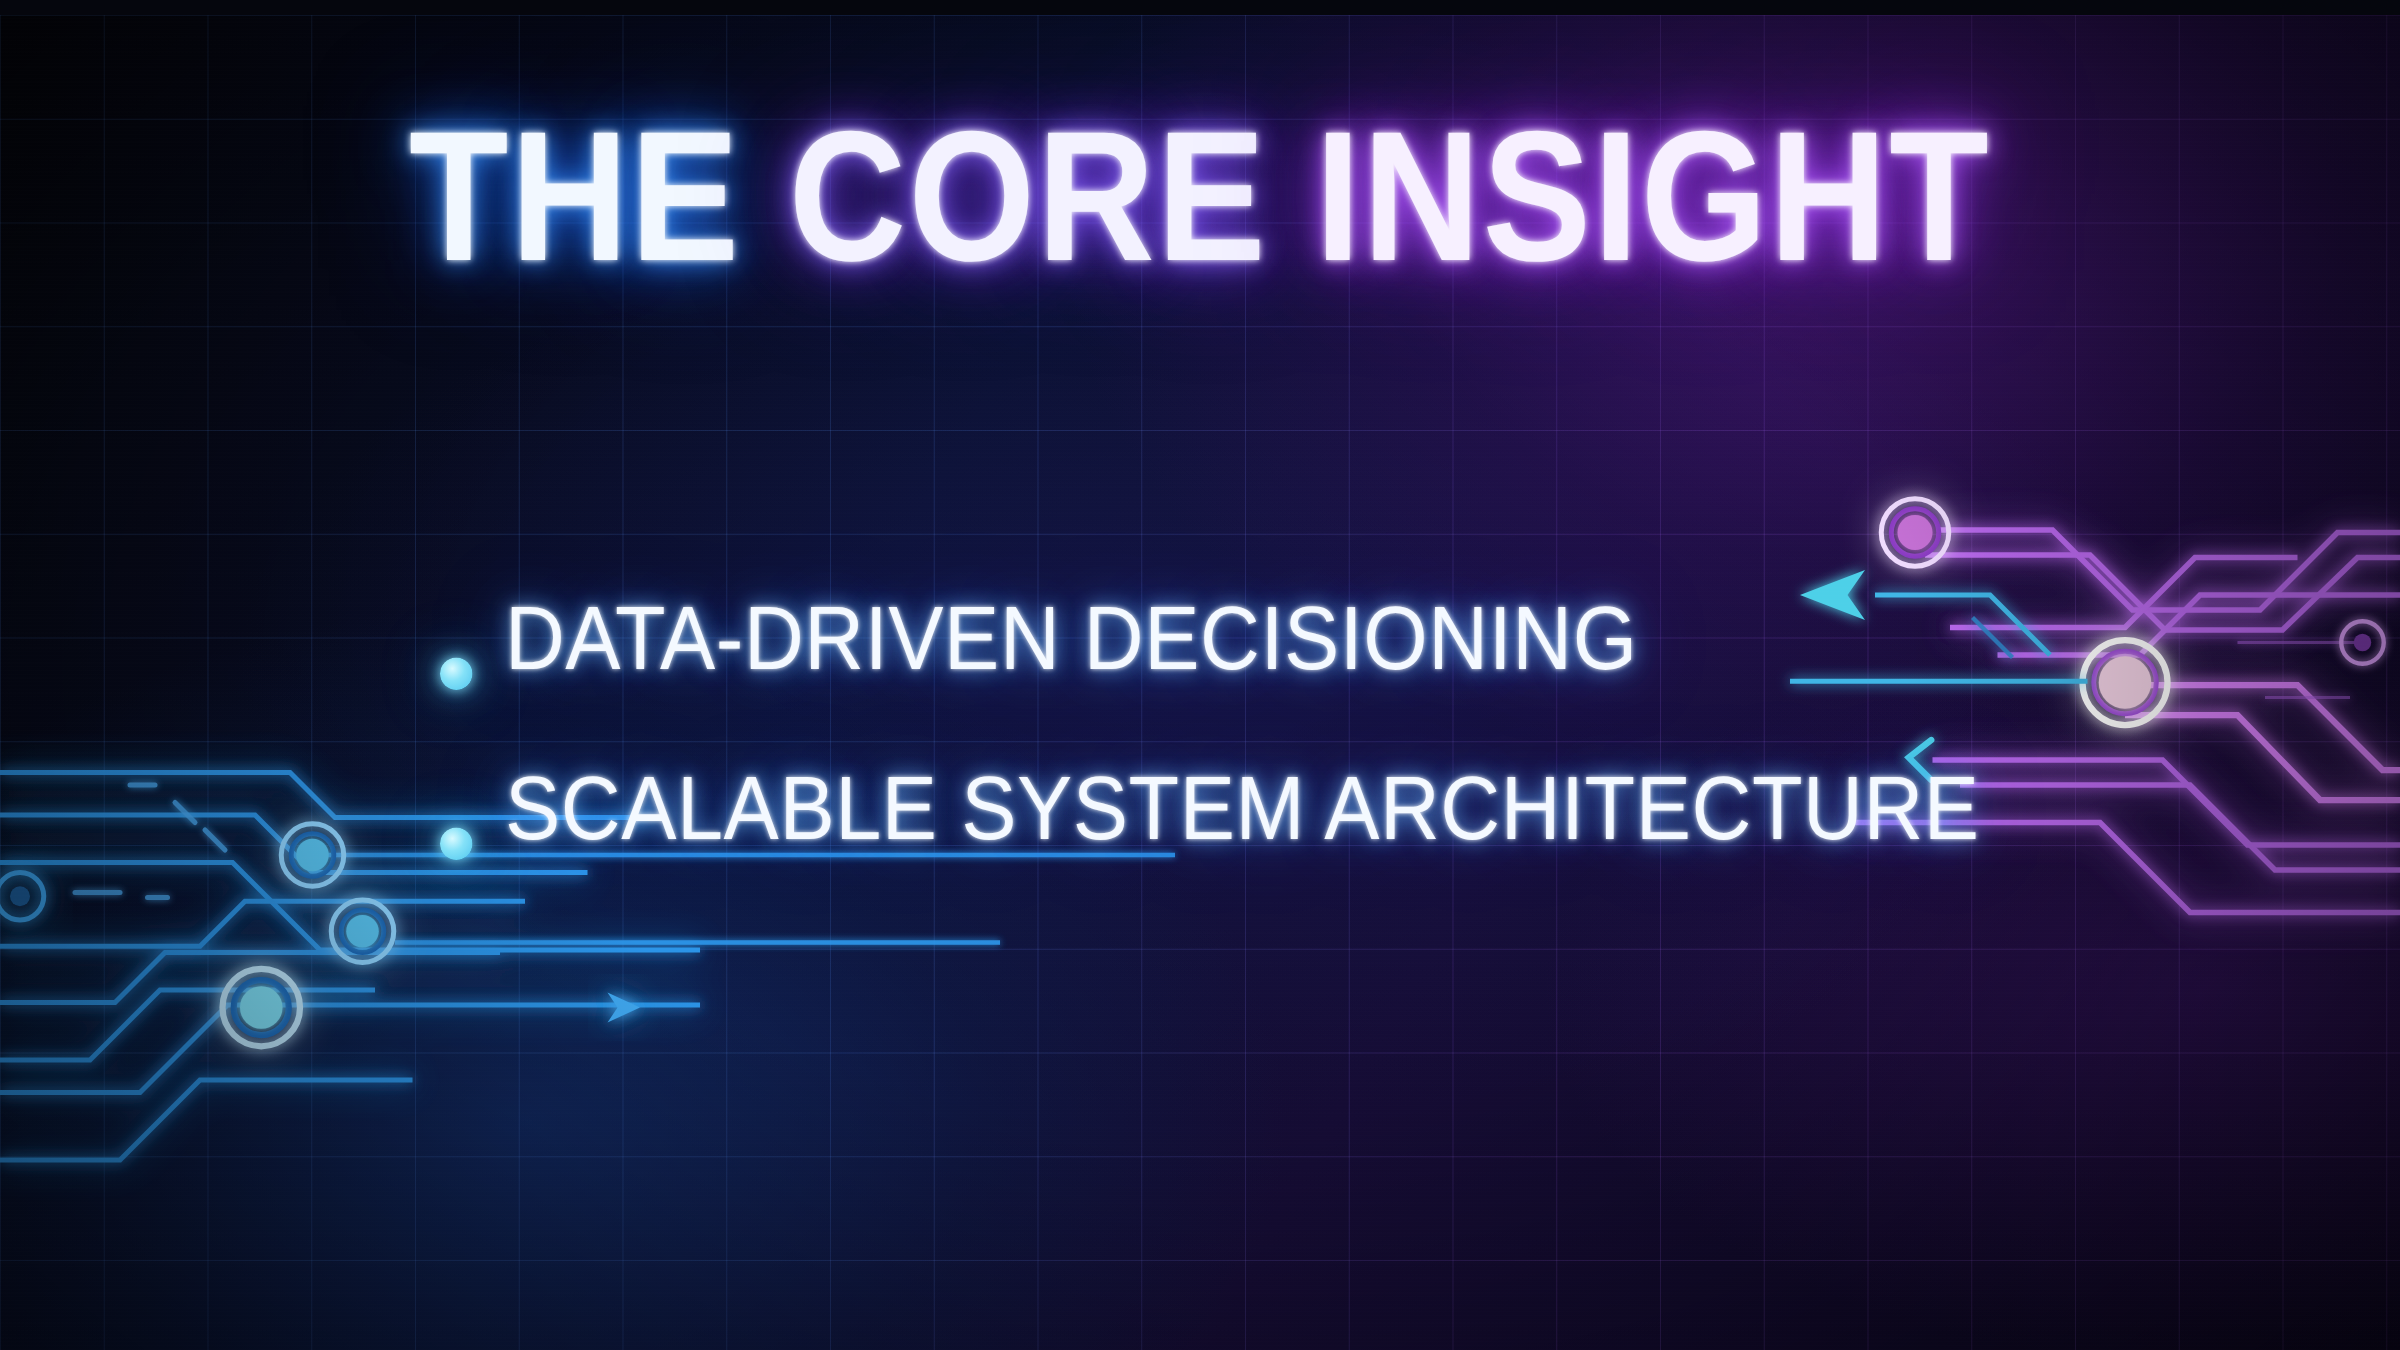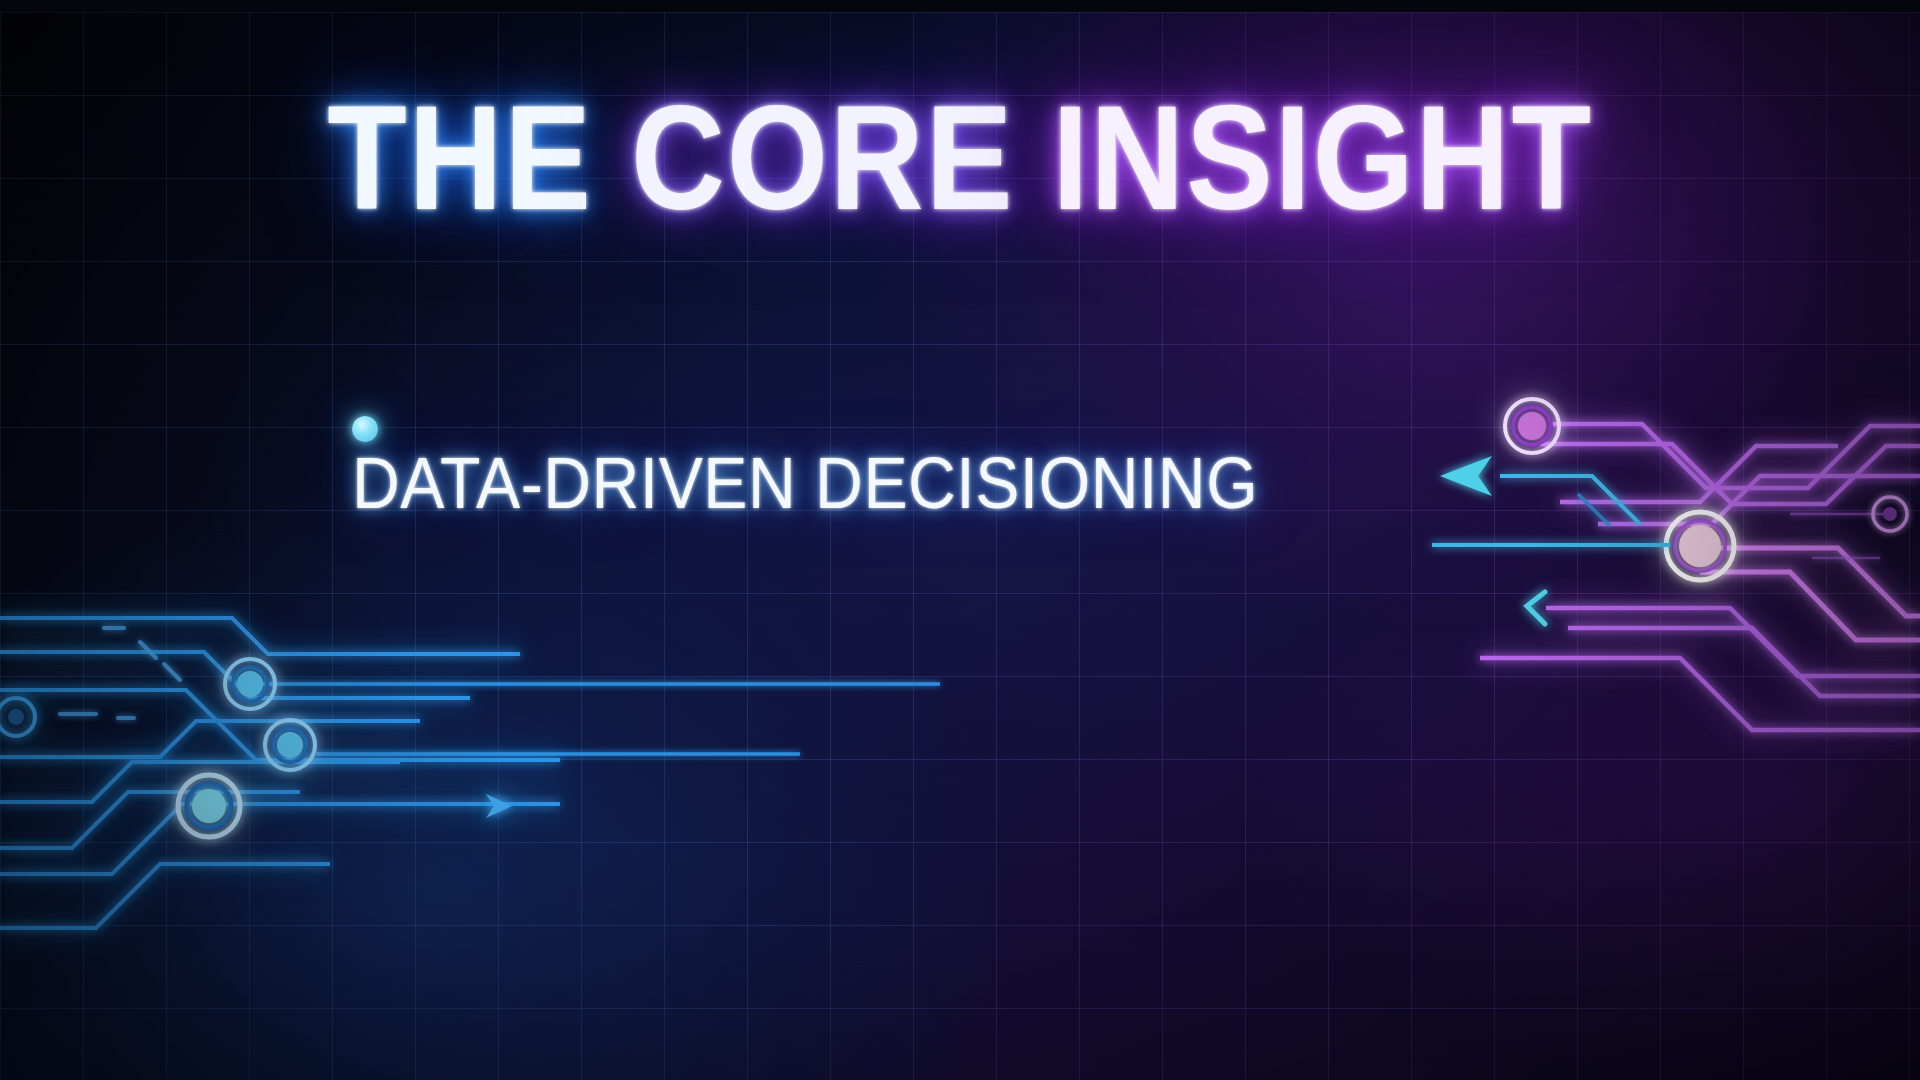--- a/index.html
+++ b/index.html
@@ -90,23 +90,22 @@
       0 0 48px rgba(160,60,250,0.84),
       0 0 95px rgba(150,40,235,0.58); }
 
   .bullets {
     position:absolute;
     left:352px; top:404px;
     width:1420px;
   }
   .bullet-row {
     display:flex;
-    align-items:flex-start;
+    align-items:flex-end;
     height:136px;
-    flex-direction:column;
   }
   .bullet-dot {
     flex:0 0 auto;
     width:26px; height:26px;
     border-radius:50%;
     background:radial-gradient(circle at 38% 34%, #d9fbff 0%, #86e3f8 42%, #4fc7ef 100%);
     box-shadow:0 0 10px rgba(130,225,250,0.95), 0 0 26px rgba(70,190,245,0.72), 0 0 50px rgba(40,150,230,0.45);
     margin-right:26px;
   }
   .bullet-text {
@@ -302,16 +301,20 @@
 
   <div class="content">
 
     <h1 class="title"><span class="seg s1">THE </span><span class="seg s2">CORE </span><span class="seg s3">INSIGHT</span></h1>
 
     <ul class="bullets" style="list-style:none;">
       <li class="bullet-row">
         <span class="bullet-dot"></span>
         <span class="bullet-text">DATA-DRIVEN DECISIONING</span>
       </li>
+      <li class="bullet-row">
+        <span class="bullet-dot"></span>
+        <span class="bullet-text">SCALABLE SYSTEM ARCHITECTURE</span>
+      </li>
     </ul>
 
   </div>
 </div>
 
 </body></html>

